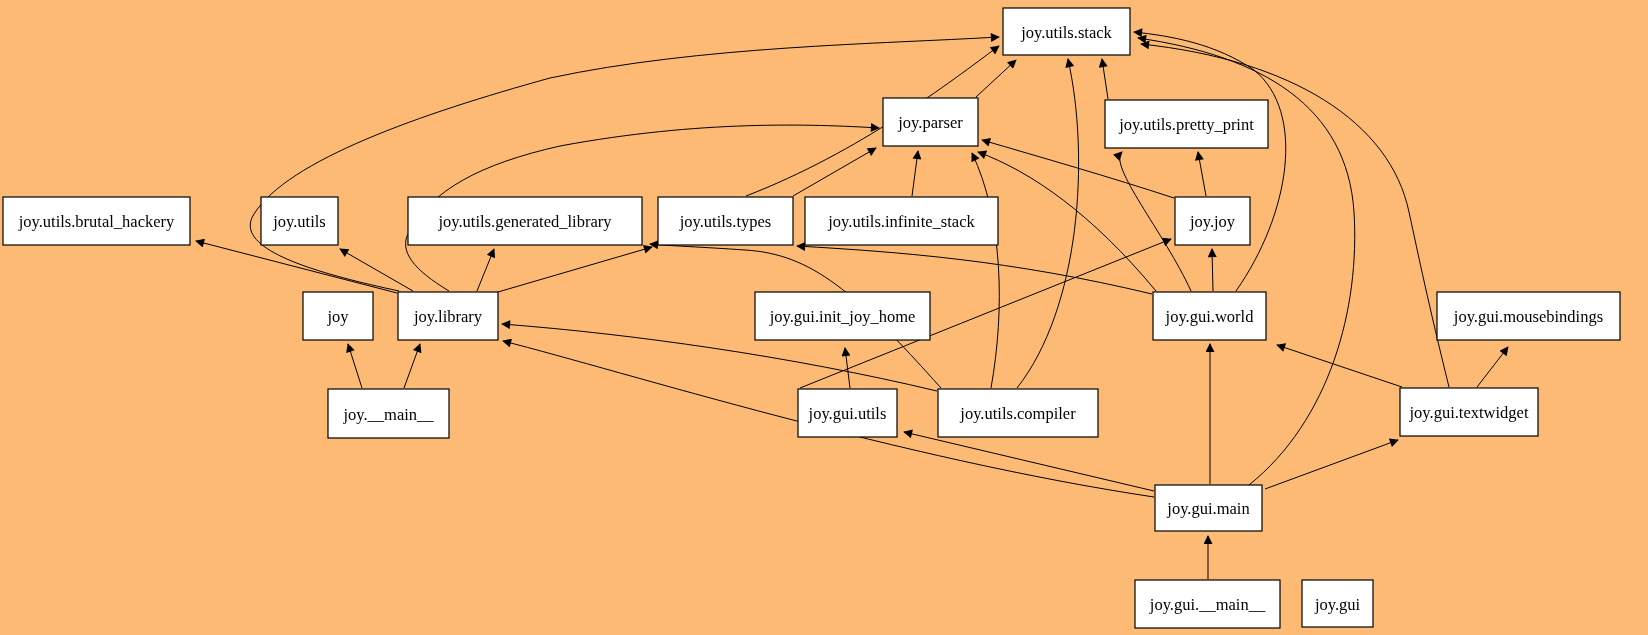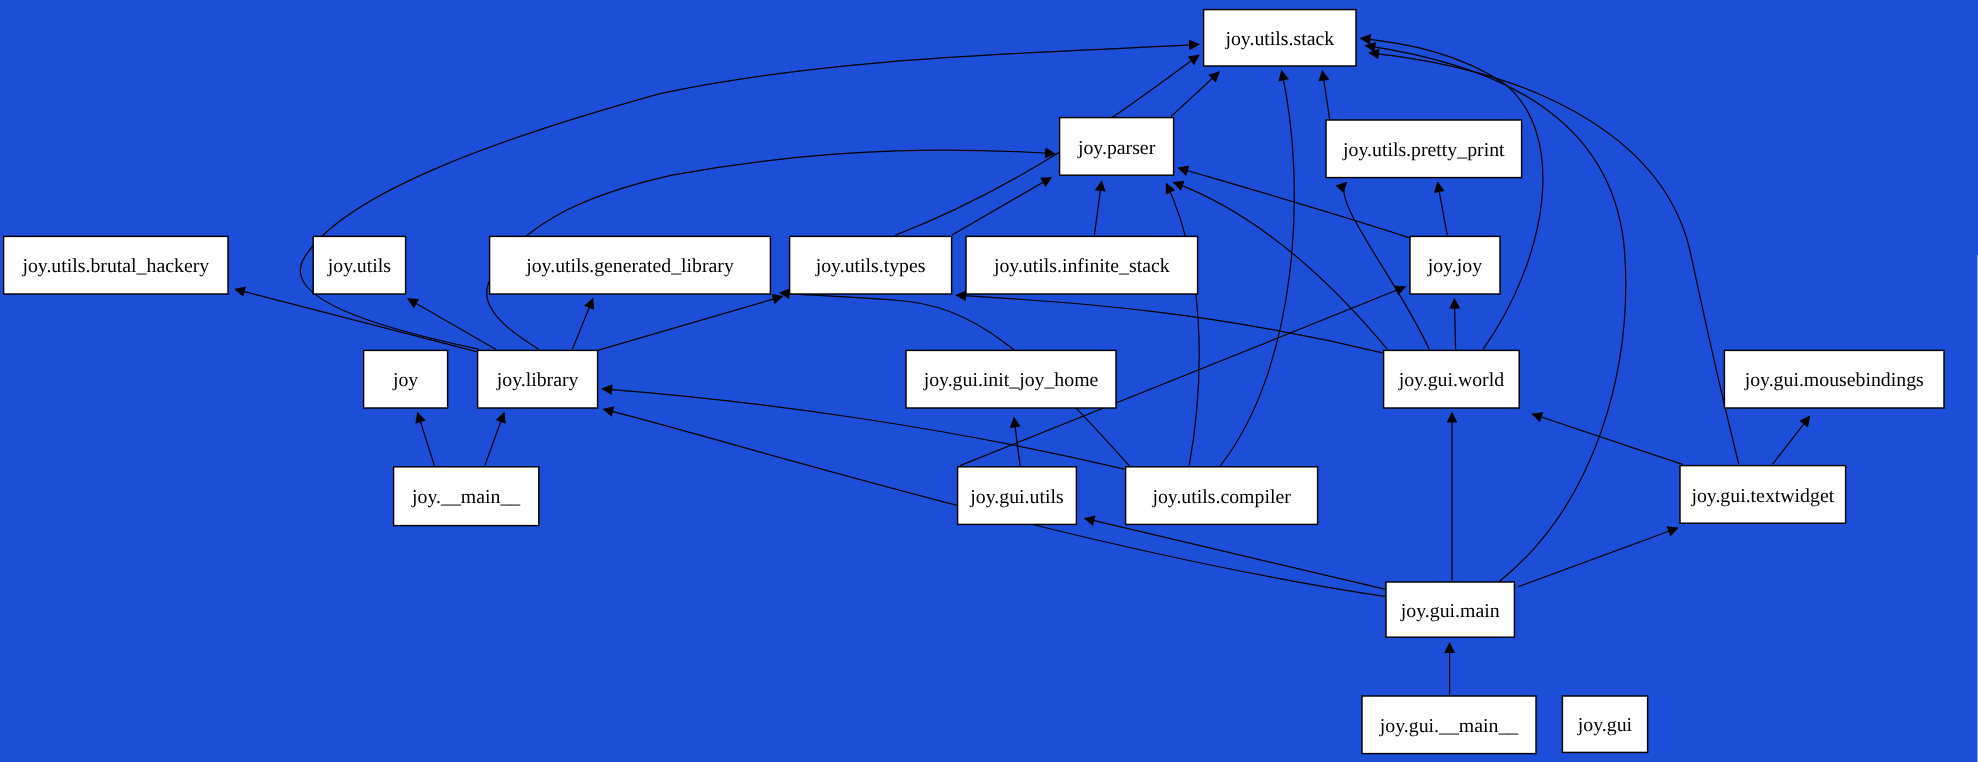--- a/index.html
+++ b/index.html
@@ -4,21 +4,21 @@
 <style>
   html, body {
     margin: 0;
     padding: 0;
     background: #ffffff;
   }
   .stage {
     position: relative;
     width: 1648px;
     height: 635px;
-    background: #1d4ed8;
+    background: #fdba74;
     overflow: hidden;
   }
   svg text {
     font-family: "Liberation Serif", "DejaVu Serif", serif;
     font-size: 16.5px;
     fill: #000000;
   }
   svg path.edge {
     fill: none;
     stroke: #000000;

